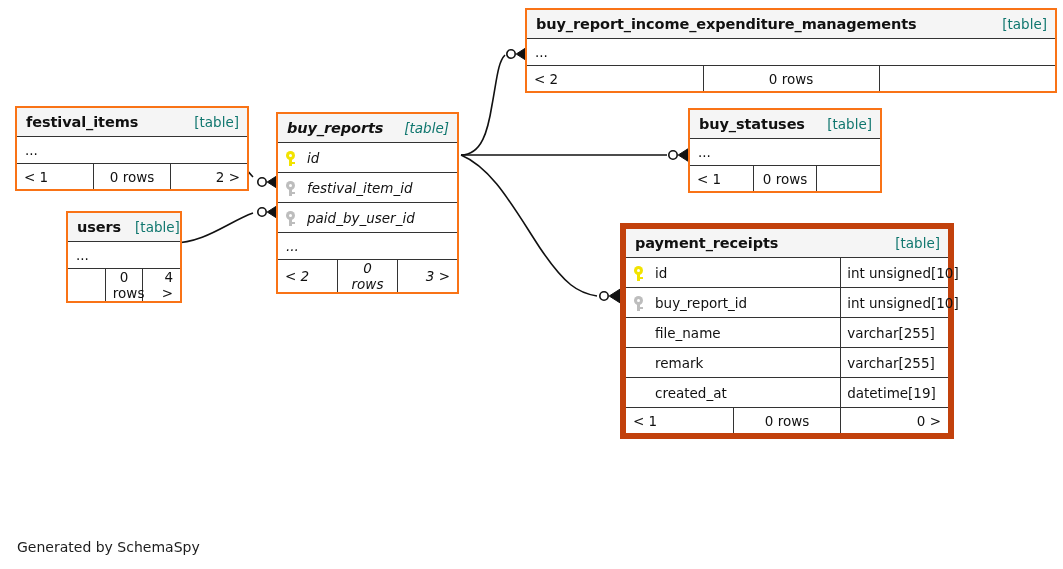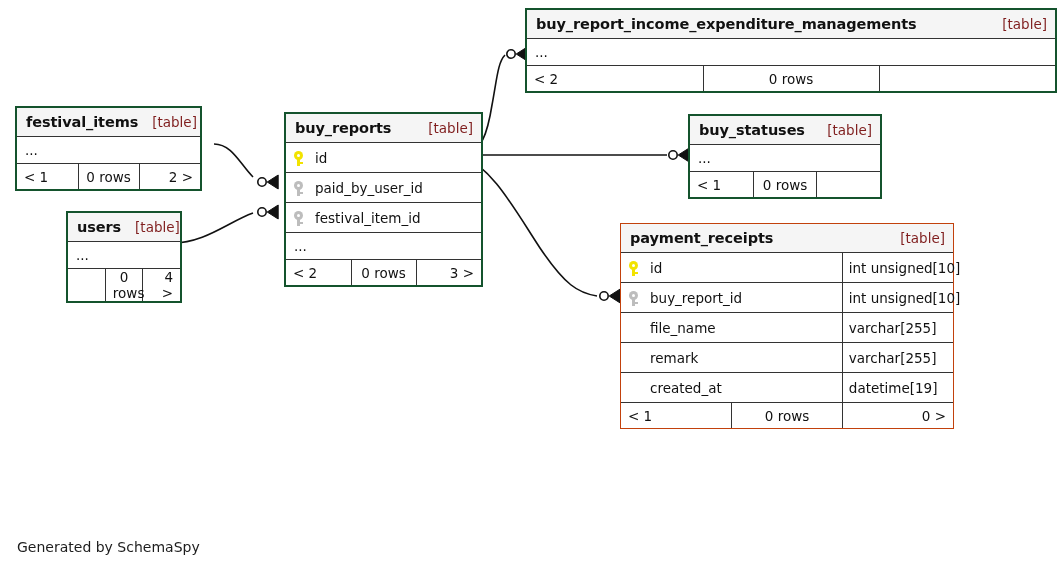--- a/index.html
+++ b/index.html
@@ -25,27 +25,27 @@
     position: absolute;
     left: 0; top: 0;
     width: 1063px;
     height: 569px;
     pointer-events: none;
   }
 
   
   .tbl {
     position: absolute;
-    border: 2px solid #14532d;
+    border: 2px solid #f97316;
     background: #ffffff;
     box-sizing: border-box;
     border-collapse: collapse;
   }
   .tbl.focal {
-    border: 1px solid #c2410c;
+    border: 6px solid #c2410c;
   }
   .tbl table {
     border-collapse: collapse;
     width: 100%;
     table-layout: fixed;
   }
   .tbl td, .tbl th {
     border: 1px solid #333333;
     padding: 0;
     font-weight: normal;
@@ -67,21 +67,21 @@
     justify-content: space-between;
     gap: 14px;
   }
   .tname {
     font-weight: bold;
     font-size: 14.5px;
     letter-spacing: -0.1px;
   }
   .ttag {
     font-size: 13.5px;
-    color: #7f1d1d;
+    color: #0f766e;
   }
 
   .col-name {
     height: 29px;
     padding: 0 6px 0 8px !important;
     font-size: 13.5px;
     white-space: nowrap;
     border-left: 0 !important;
   }
   .col-name.no-right { border-right: 0 !important; }
@@ -211,21 +211,21 @@
               <td colspan="3">...</td>
             </tr>
             <tr class="foot">
               <td style="width:175px">&lt; 2</td>
               <td class="mid" style="width:193px">0 rows</td>
               <td style="width:164px"></td>
             </tr>
           </tbody>
         </table>
       </div>
-      <div class="tbl" style="left: 15px; top: 106px; width: 187px;">
+      <div class="tbl" style="left: 15px; top: 106px; width: 234px;">
         <table>
           <tbody>
             <tr>
               <td class="thead-cell" colspan="3">
                 <div class="thead-inner">
                   <span class="tname">festival_items</span>
                   <span class="ttag">[table]</span>
                 </div>
               </td>
             </tr>
@@ -233,21 +233,21 @@
               <td colspan="3">...</td>
             </tr>
             <tr class="foot">
               <td style="width:60px">&lt; 1</td>
               <td class="mid" style="width:78px">0 rows</td>
               <td style="width:61px">2 &gt;</td>
             </tr>
           </tbody>
         </table>
       </div>
-      <div class="tbl" style="left: 284px; top: 112px; width: 199px;">
+      <div class="tbl" style="left: 276px; top: 112px; width: 183px; font-style: italic;">
         <table>
           <tbody>
             <tr>
               <td class="thead-cell" colspan="3">
                 <div class="thead-inner">
                   <span class="tname">buy_reports</span>
                   <span class="ttag">[table]</span>
                 </div>
               </td>
             </tr>
@@ -266,49 +266,49 @@
             </tr>
             <tr>
               <td class="col-name no-right" colspan="3">
                 <span class="namewrap">
                   <span class="keyico fk">
                     <span class="kh"></span>
                     <span class="khi"></span>
                     <span class="ks"></span>
                     <span class="kt"></span>
                   </span>
-                  <span>paid_by_user_id</span>
+                  <span>festival_item_id</span>
                 </span>
               </td>
             </tr>
             <tr>
               <td class="col-name no-right" colspan="3">
                 <span class="namewrap">
                   <span class="keyico fk">
                     <span class="kh"></span>
                     <span class="khi"></span>
                     <span class="ks"></span>
                     <span class="kt"></span>
                   </span>
-                  <span>festival_item_id</span>
+                  <span>paid_by_user_id</span>
                 </span>
               </td>
             </tr>
             <tr class="ellipsis-row">
               <td colspan="3">...</td>
             </tr>
             <tr class="foot">
               <td style="width:57px">&lt; 2</td>
               <td class="mid" style="width:71px">0 rows</td>
               <td style="width:57px">3 &gt;</td>
             </tr>
           </tbody>
         </table>
       </div>
-      <div class="tbl" style="left: 688px; top: 114px; width: 194px;">
+      <div class="tbl" style="left: 688px; top: 108px; width: 194px;">
         <table>
           <tbody>
             <tr>
               <td class="thead-cell" colspan="3">
                 <div class="thead-inner">
                   <span class="tname">buy_statuses</span>
                   <span class="ttag">[table]</span>
                 </div>
               </td>
             </tr>

